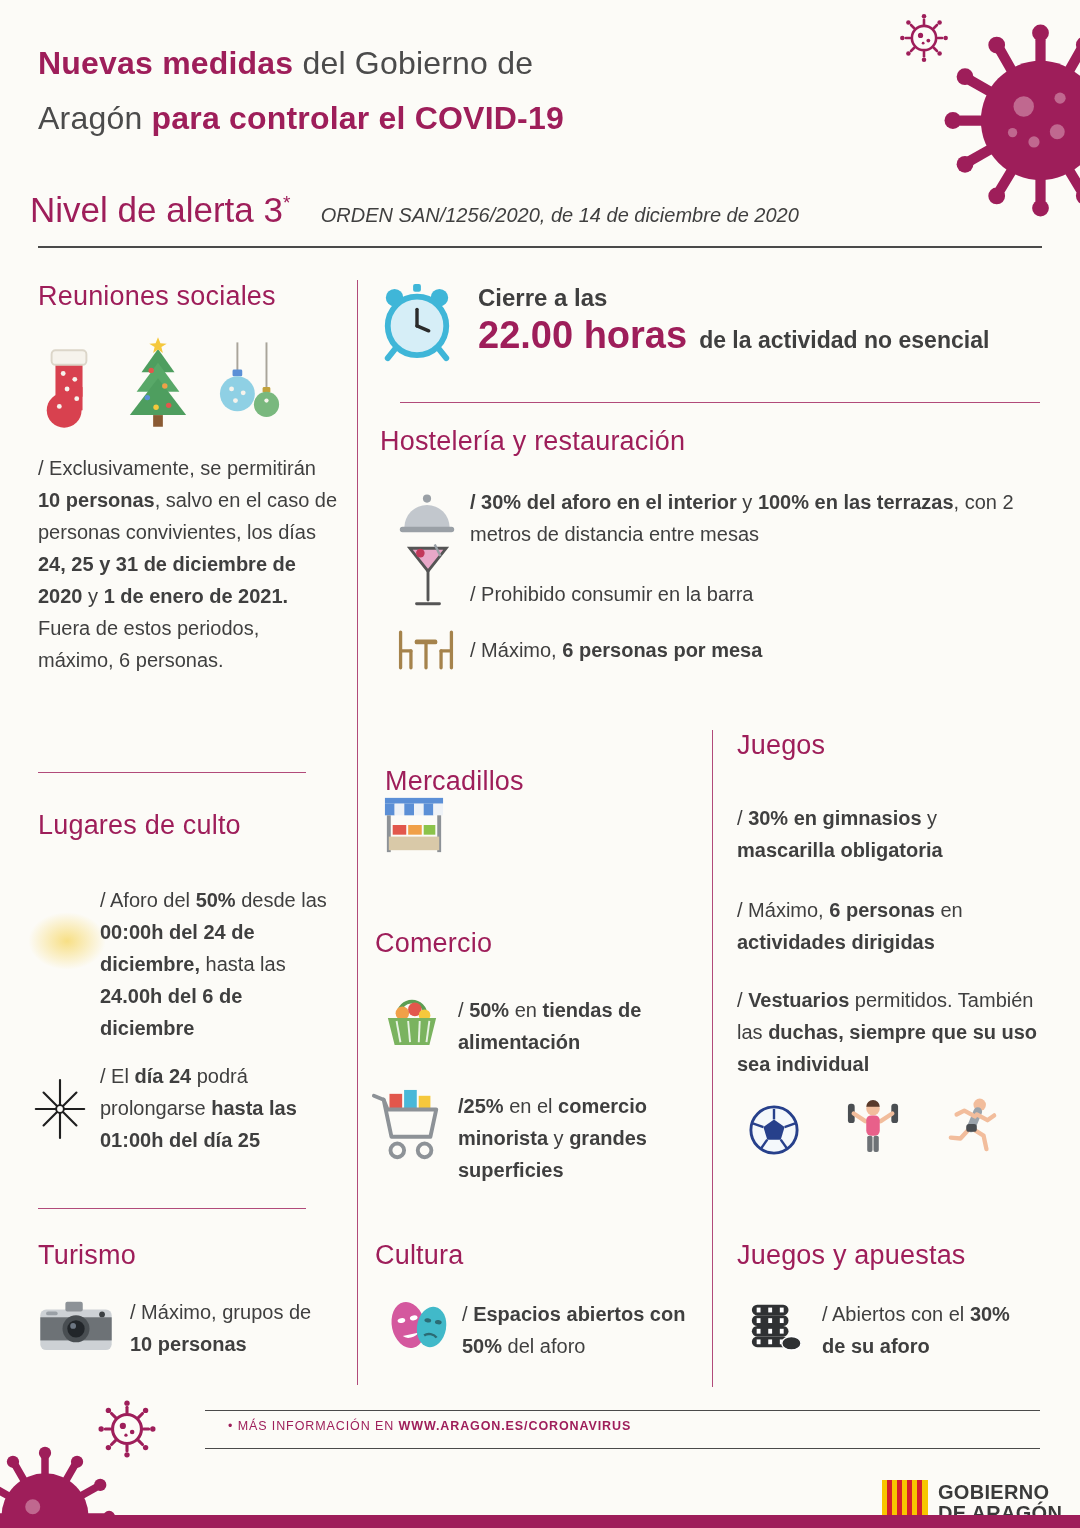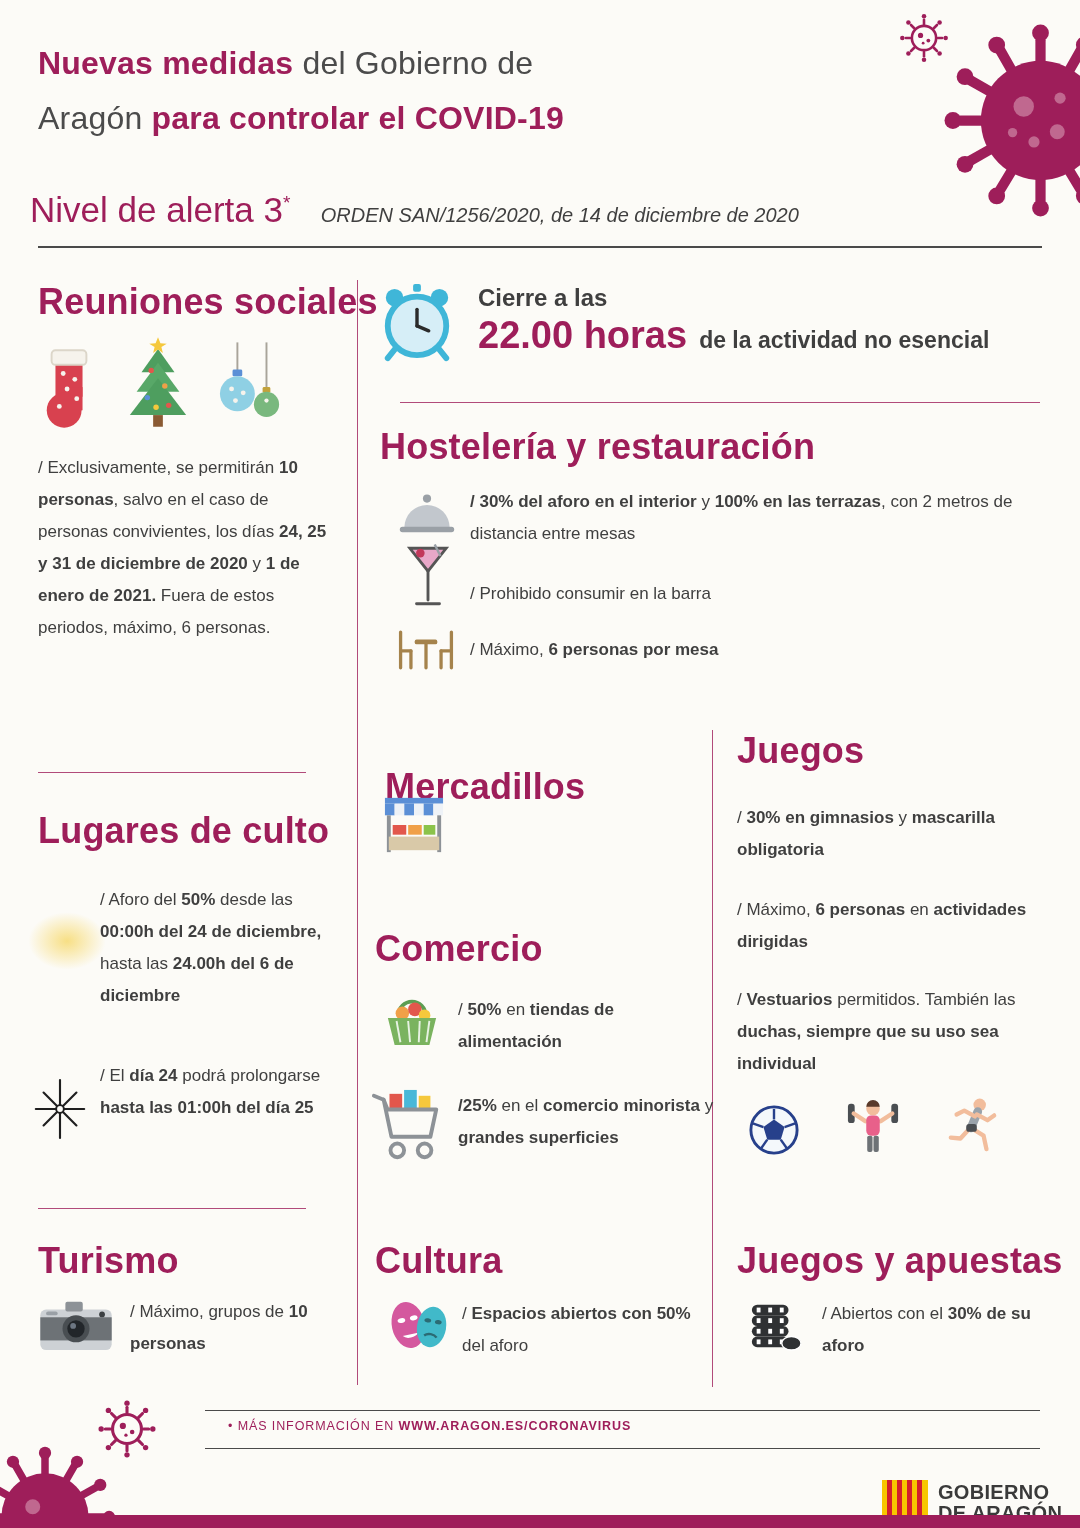--- a/index.html
+++ b/index.html
@@ -10,22 +10,22 @@
 .b{font-weight:700}
 .a{color:var(--accent,#9e1e5a)}
 .title{font-size:32px;line-height:55px;font-weight:400;color:#4b4b4b;letter-spacing:.2px}
 .alert{font-size:35px;color:var(--accent,#9e1e5a);font-weight:400}
 .asup{font-size:19px;color:var(--accent,#9e1e5a)}
 .order{font-style:italic;font-size:20px;margin-left:26px;color:#3f3f3f}
 .hr-dark{border-top:2.4px solid var(--dark_rule,#4a4a4a)}
 .hr-thin{border-top:1.6px solid var(--dark_rule,#4a4a4a)}
 .rule{border-top:1.7px solid rgba(158,30,90,.8)}
 .vrule{border-left:1.7px solid rgba(158,30,90,.8)}
-.sec-title{font-size:36px;font-weight:700;color:var(--accent,#9e1e5a);letter-spacing:.2px}
-.rich{font-size:17px;line-height:32px;color:var(--text,#3f3f3f)}
+.sec-title{font-size:27px;font-weight:400;color:var(--accent,#9e1e5a);letter-spacing:.2px}
+.rich{font-size:20px;line-height:32px;color:var(--text,#3f3f3f)}
 .curfew-intro{font-size:24px;font-weight:700;color:#3f3f3f}
 .curfew-time{font-size:38px;font-weight:700;color:var(--accent,#9e1e5a)}
 .curfew-scope{font-size:23px;font-weight:700;color:#3f3f3f;margin-left:12px}
 .xmas{display:flex;gap:26px;align-items:flex-end}
 .sports{display:flex;gap:46px;align-items:flex-end}
 .glow{background:radial-gradient(ellipse at center,rgba(247,220,120,.9) 0%,rgba(247,220,120,0) 70%)}
 .finfo{font-size:12.5px;letter-spacing:.9px;color:var(--accent,#9e1e5a)}
 .flogo{display:flex;gap:10px;align-items:center}
 .flogo-text{font-size:20px;font-weight:700;color:#3a3a3a;line-height:21px;letter-spacing:.3px}
 .bar{background:var(--bar,#9e1e5a)}

